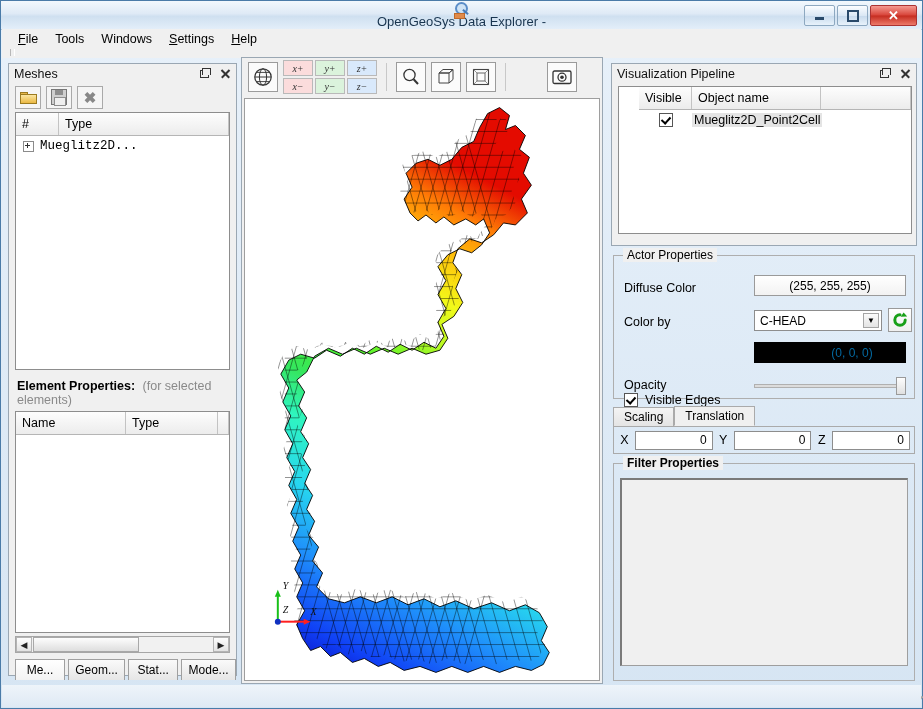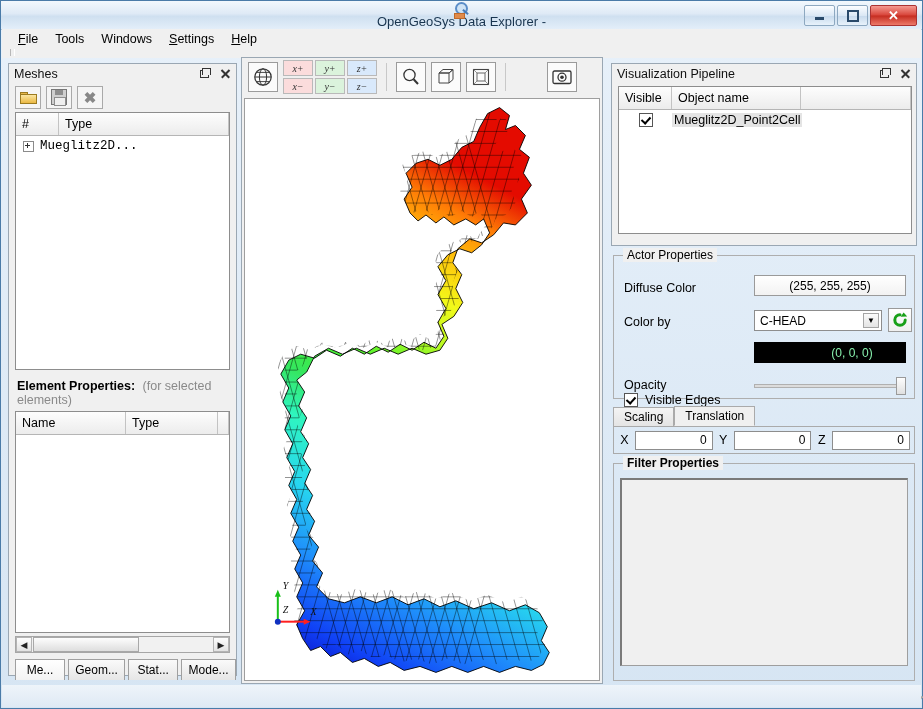--- a/index.html
+++ b/index.html
@@ -231,21 +231,21 @@
   .axis-y { background: #dbf3dc; }
   .axis-z { background: #d9e9fb; }
   .render-area {
     position: absolute; left: 2px; top: 40px; right: 2px; bottom: 2px;
     background: #ffffff; border: 1px solid #9e9e9e; overflow: hidden;
   }
   
   #pipeline-panel { left: 610px; top: 62px; width: 306px; height: 183px; }
   .pl-table {
     margin: 2px 4px 4px 6px; height: 148px;
-    background: #fff; border: 1px solid #8d8d8d; box-sizing: border-box;
+    background: #fff; border: 1px solid #8d8d8d; box-sizing: border-box; padding-left: 20px;
   }
   .pl-head { display: flex; height: 22px; background: linear-gradient(180deg,#fdfdfd,#ececec); border-bottom: 1px solid #b5b5b5; }
   .pl-head .th { display:flex; align-items:center; padding-left: 6px; border-right: 1px solid #c3c3c3; font-size: 12.5px; box-sizing: border-box;}
   .pl-row { display: flex; align-items: center; height: 20px; font-size: 12.5px; }
   .cb {
     width: 12px; height: 12px; border: 1px solid #555; background: #fff;
     position: relative; display:inline-block;
   }
   .cb.checked:after {
     content:""; position:absolute; left:3px; top:1px; width:4px; height:7px;
@@ -261,21 +261,21 @@
     position: absolute; left: 9px; top: -8px; background: #f0f0f0;
     padding: 0 4px; font-size: 12px;
   }
   .row-label { position: absolute; font-size: 12.5px; }
   .flatbtn {
     position: absolute; border: 1px solid #9a9a9a;
     background: linear-gradient(180deg,#ffffff,#f2f2f2);
     display: flex; align-items: center; justify-content: center;
     font-size: 12px; box-sizing: border-box;
   }
-  .flatbtn.dark { background: #000; color: #86efac; border-color: #000; padding-left: 44px; }
+  .flatbtn.dark { background: #000; color: #0369a1; border-color: #000; padding-left: 44px; }
   .combo {
     position: absolute; border: 1px solid #8d8d8d; background: #fff;
     display: flex; align-items: center; font-size: 12px; box-sizing: border-box;
     padding-left: 5px;
   }
   .combo-arrow {
     position: absolute; right: 2px; top: 2px; bottom: 2px; width: 16px;
     background: linear-gradient(180deg,#fbfbfb,#e4e4e4); border: 1px solid #a5a5a5;
     display:flex; align-items:center; justify-content:center; font-size: 8px;
     box-sizing: border-box;

